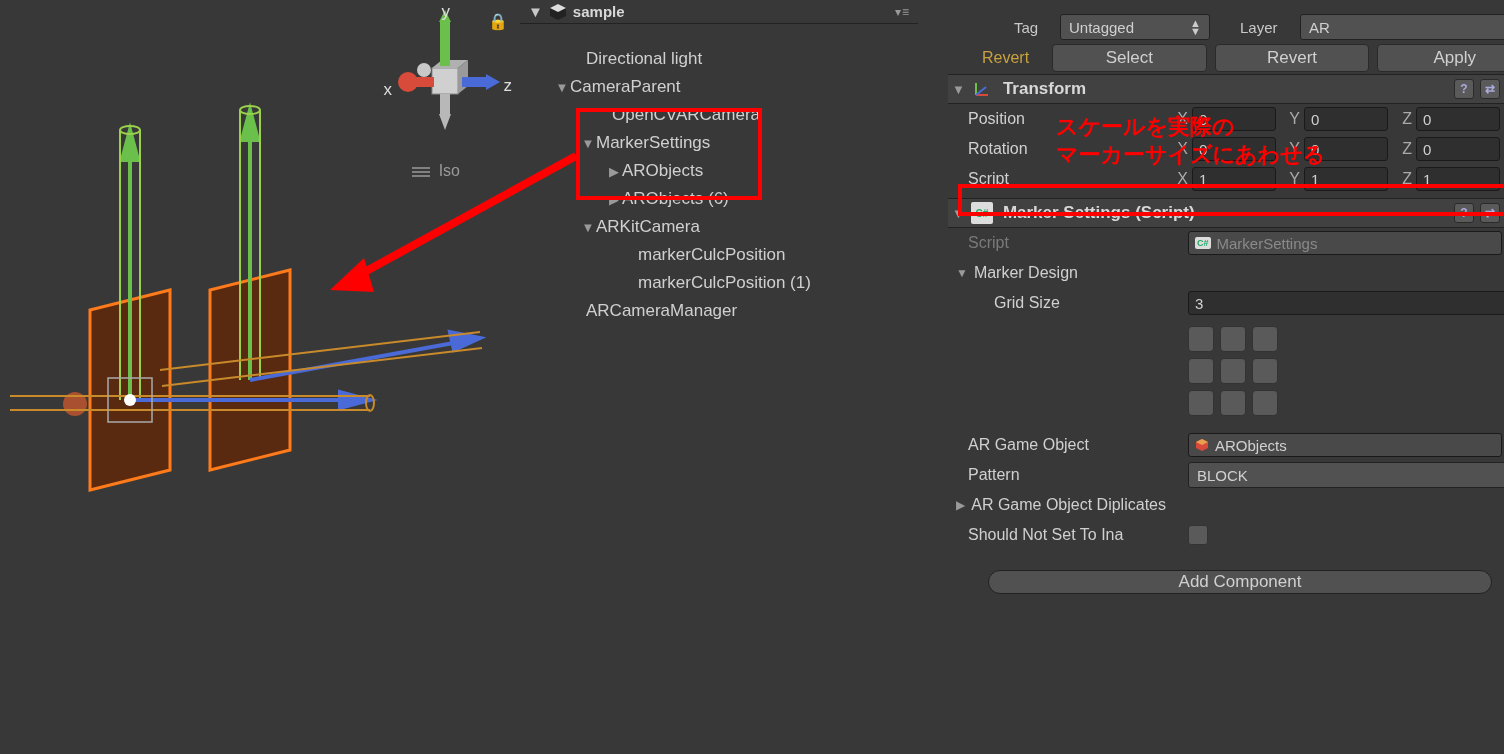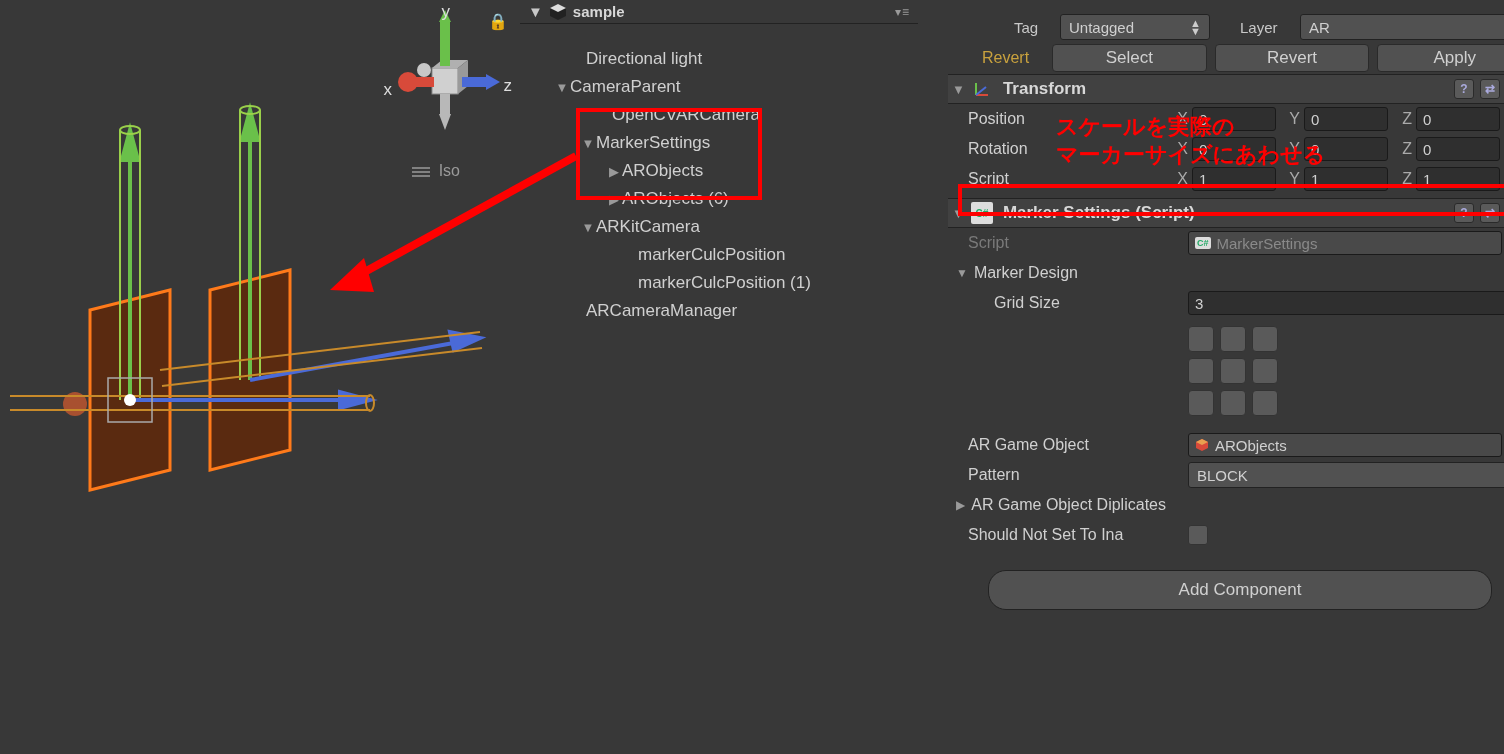--- a/index.html
+++ b/index.html
@@ -65,21 +65,21 @@
 .chk-box { width:26px; height:26px; background:#5a5a5a; border:1px solid #333; border-radius:4px; cursor:pointer; }
 .chk-single { width:20px; height:20px; background:#5a5a5a; border:1px solid #333; border-radius:3px; }
 
 .slider-row { display:flex; align-items:center; height:30px; padding-left:20px; padding-right:10px; font-size:16px; }
 .slider-row .label { width:220px; }
 .slider-track { flex:1; height:4px; background:#2a2a2a; border-radius:2px; position:relative; margin-right:10px; }
 .slider-knob { position:absolute; left:0px; top:-6px; width:16px; height:16px; background:#888; border-radius:50%; border:1px solid #333; }
 .slider-val { width:60px; height:24px; background:#2f2f2f; border:1px solid #1a1a1a; border-radius:3px; padding:0 6px; display:flex; align-items:center; }
 
 .add-comp-row { padding:20px 40px; }
-.add-comp { height:40px; background:#515151; border:1px solid #222; border-radius:18px; display:flex; align-items:center; justify-content:center; color:#d0d0d0; font-size:17px; cursor:pointer; }
+.add-comp { height:24px; background:#515151; border:1px solid #222; border-radius:18px; display:flex; align-items:center; justify-content:center; color:#d0d0d0; font-size:17px; cursor:pointer; }
 
 .red-annot { position:absolute; color:#ff0000; font-size:22px; font-weight:bold; pointer-events:none; white-space:nowrap; }
 
 svg.arrow-svg { position:absolute; pointer-events:none; }
 </style>
 </head>
 <body>
 
 <div class="panel scene-panel">
   <div class="scene-bg">

